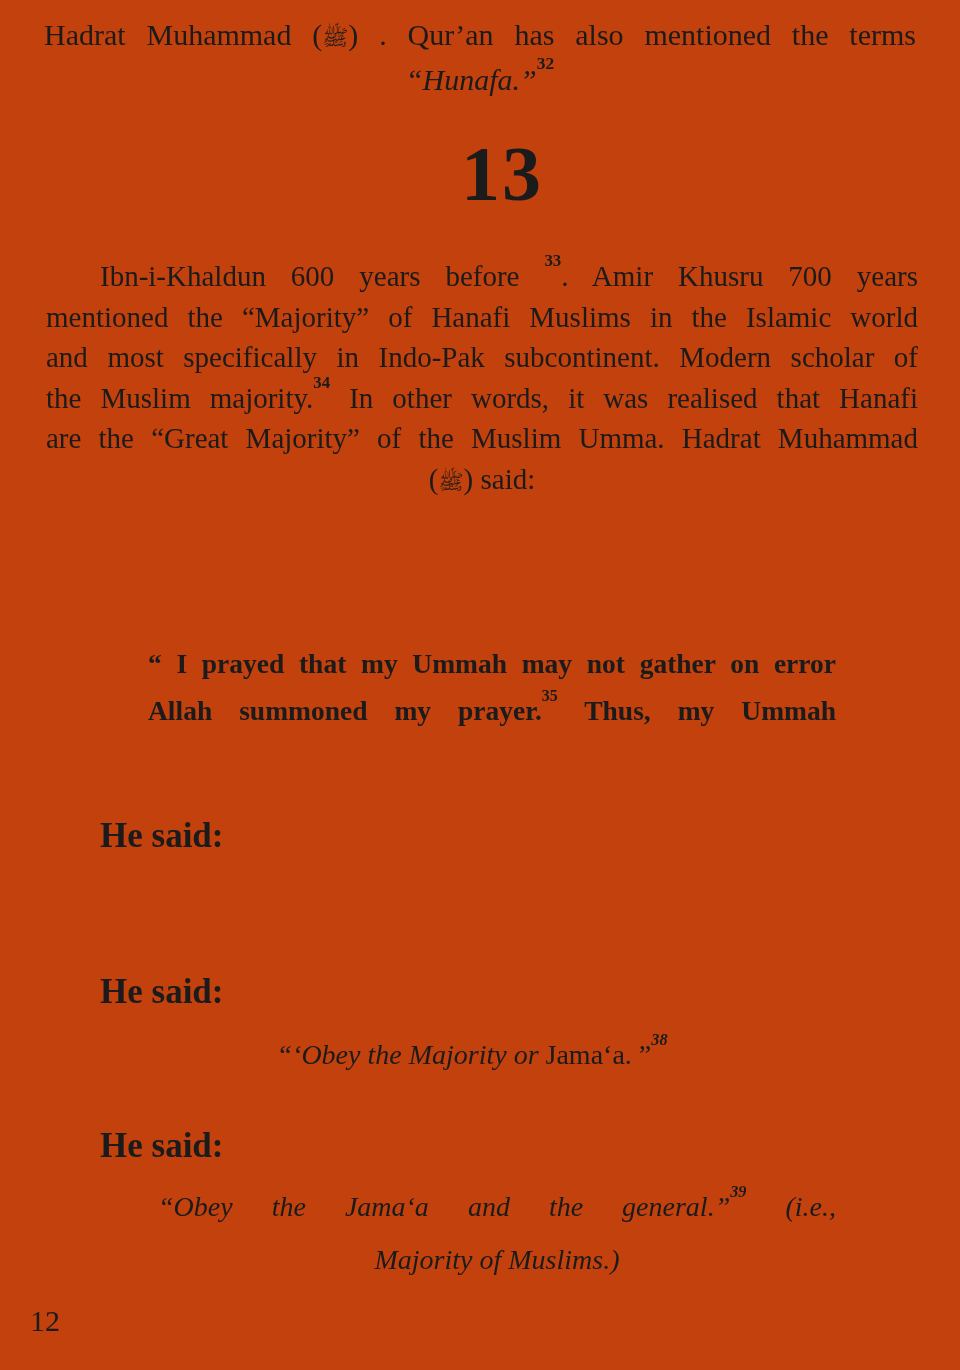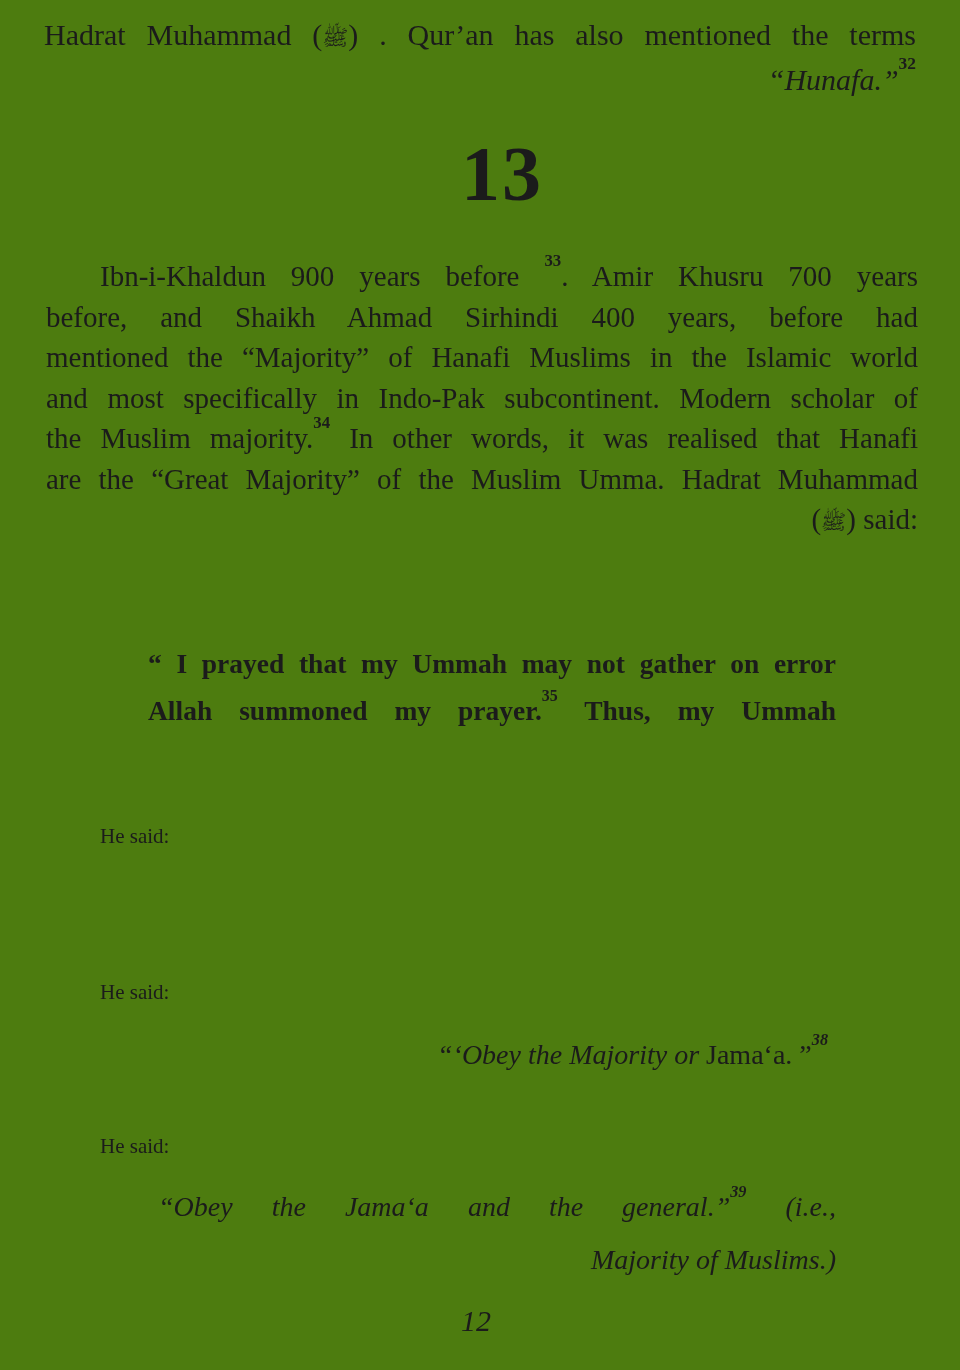--- a/index.html
+++ b/index.html
@@ -1,28 +1,28 @@
 <!DOCTYPE html>
 <html><head>
 <meta charset="utf-8">
 <style>
   html,body { margin:0; padding:0; }
   .page {
     position: relative;
     width: 960px;
     height: 1370px;
-    background: #4d7c0f;
+    background: #c2410c;
     color: #1b1b1b;
     font-family: "Liberation Serif", "DejaVu Serif", serif;
     overflow: hidden;
   }
   .blk { position: absolute; }
   .line { display: block; }
   .jl { text-align: justify; text-align-last: justify; }
-  .ll { text-align: right; margin-left: 36px; }
+  .ll { text-align: center; }
   .it { font-style: italic; }
   .rm { font-style: normal; }
   sup.fn {
     font-size: 0.58em;
     line-height: 0;
     position: relative;
     top: -0.55em;
     font-weight: 700;
   }
   .pbuh { font-size: 0.72em; letter-spacing: -1px; }
@@ -43,33 +43,33 @@
     font-size: 29px; line-height: 40.5px;
   }
   #para1 .first { text-indent: 54px; }
   #quote1 {
     left: 148px; top: 640px; width: 688px;
     font-size: 27.5px; line-height: 47px;
     font-weight: 700;
   }
   .he-said {
     left: 100px; width: 300px;
-    font-size: 21px; line-height: 36px;
+    font-size: 35px; line-height: 36px; font-weight: bold;
   }
   .saying {
     font-size: 28px; line-height: 53px;
     font-style: italic;
   }
   #say1-q { left: 155px; top: 872px;  width: 640px; }
   #say2-q { left: 152px; top: 1028px; width: 640px; }
   #say3-q { left: 158px; top: 1180px; width: 678px; }
   #page-num {
     left: 0; top: 1304px; width: 922px;
     padding-left: 30px; box-sizing: border-box;
-    text-align: center; font-size: 30px; font-style: italic;
+    font-size: 30px;
   }
 </style>
 </head>
 <body>
 
 <div class="page">
 
   <div class="blk" id="top-frag">
     <div class="line jl">
       <span>Hadrat Muhammad (</span><span class="pbuh">ﷺ</span><span>) . Qur’an  has also mentioned the terms</span>
@@ -78,23 +78,22 @@
       <span class="it">“Hunafa.”</span><sup class="fn">32</sup>
     </div>
   </div>
 
   <div class="blk" id="chapter">
     <span>13</span>
   </div>
 
   <div class="blk" id="para1">
     <div class="line jl first">
-      <span>Ibn-i-Khaldun 900 years before </span><sup class="fn">33</sup><span>. Amir Khusru 700 years</span>
+      <span>Ibn-i-Khaldun 600 years before </span><sup class="fn">33</sup><span>. Amir Khusru 700 years</span>
     </div>
-    <div class="line jl"><span>before, and Shaikh  Ahmad Sirhindi 400 years, before had</span></div>
     <div class="line jl"><span>mentioned the “Majority” of Hanafi Muslims in the Islamic world</span></div>
     <div class="line jl"><span>and most specifically in Indo-Pak subcontinent. Modern scholar of</span></div>
     <div class="line jl">
       <span>the Muslim majority.</span><sup class="fn">34</sup><span> In other words, it was realised that Hanafi</span>
     </div>
     <div class="line jl"><span>are the “Great Majority” of the Muslim Umma. Hadrat Muhammad</span></div>
     <div class="line ll">
       <span>(</span><span class="pbuh">ﷺ</span><span>) said:</span>
     </div>
   </div>

